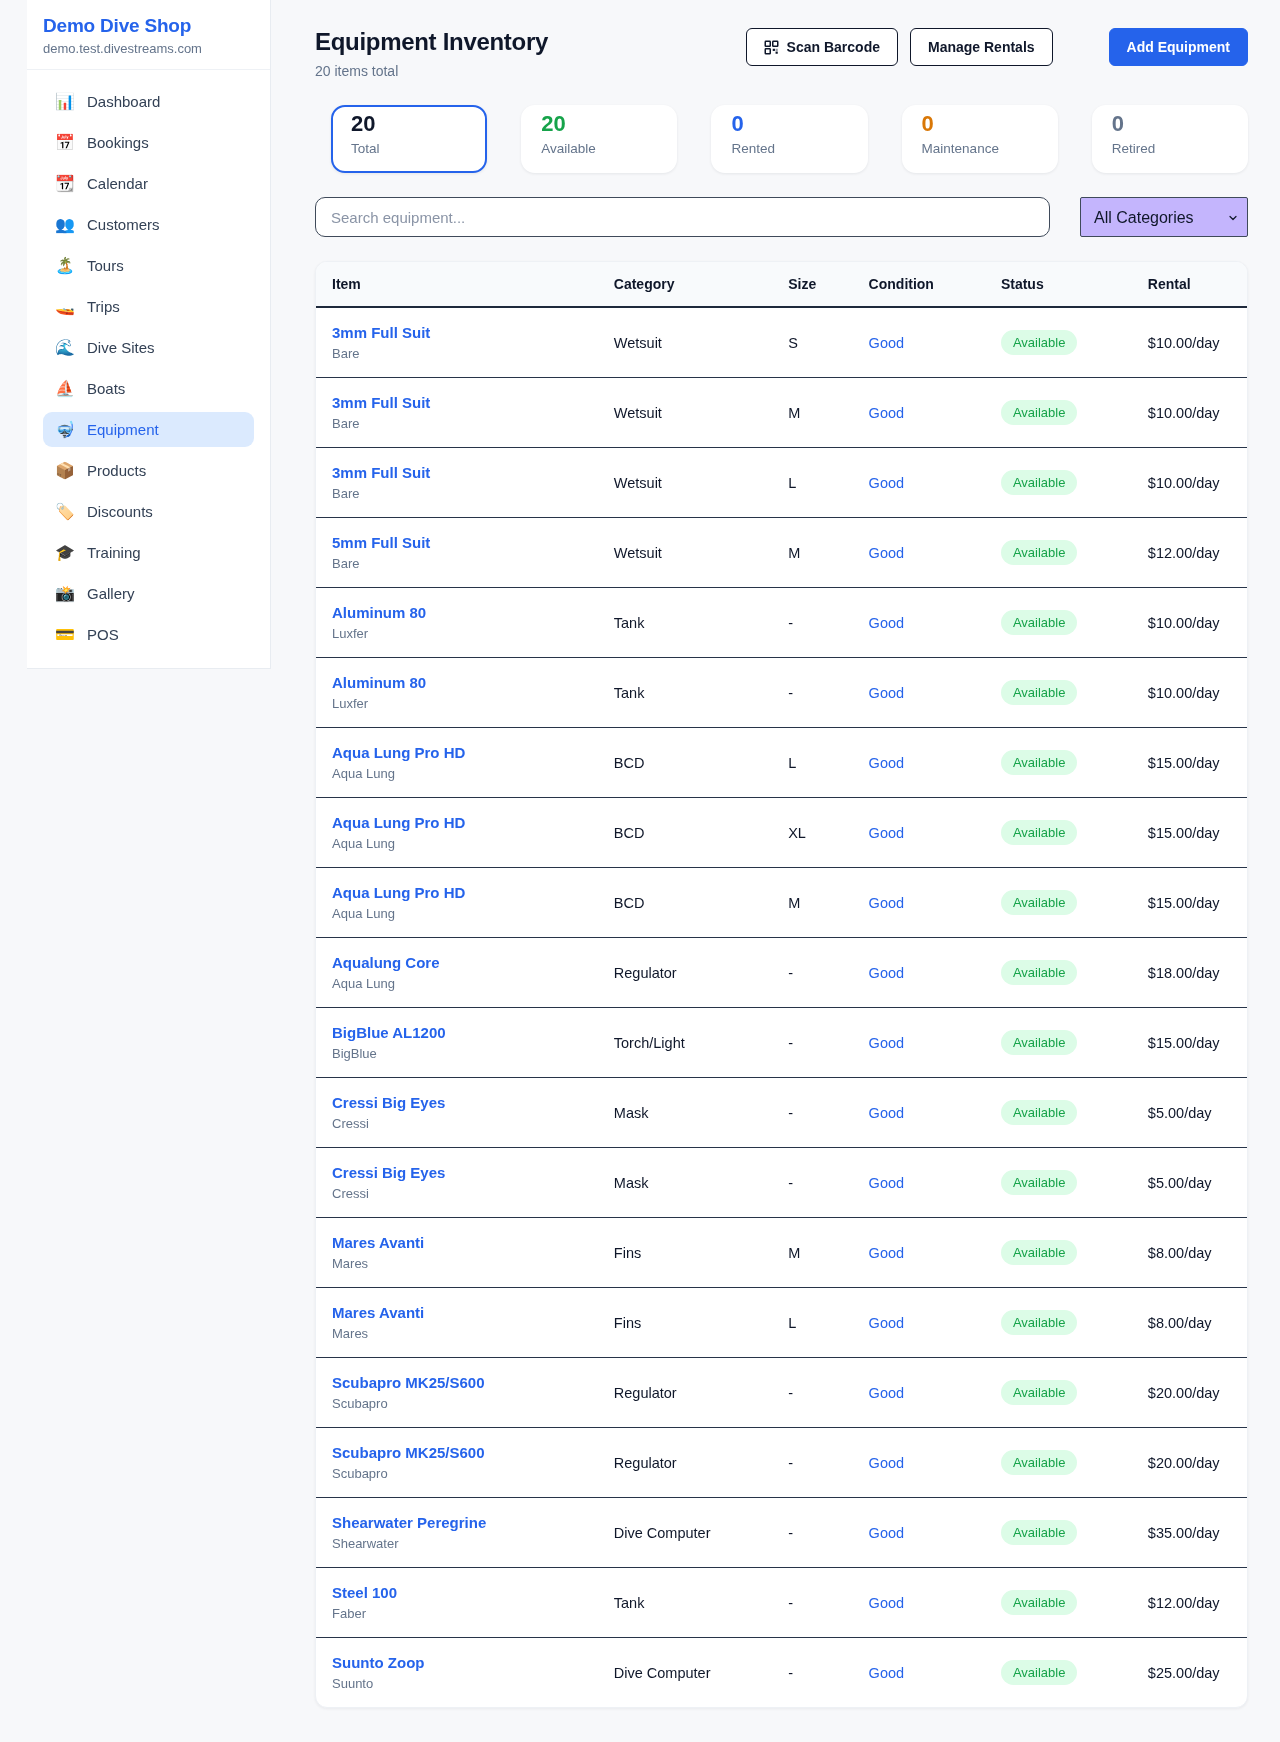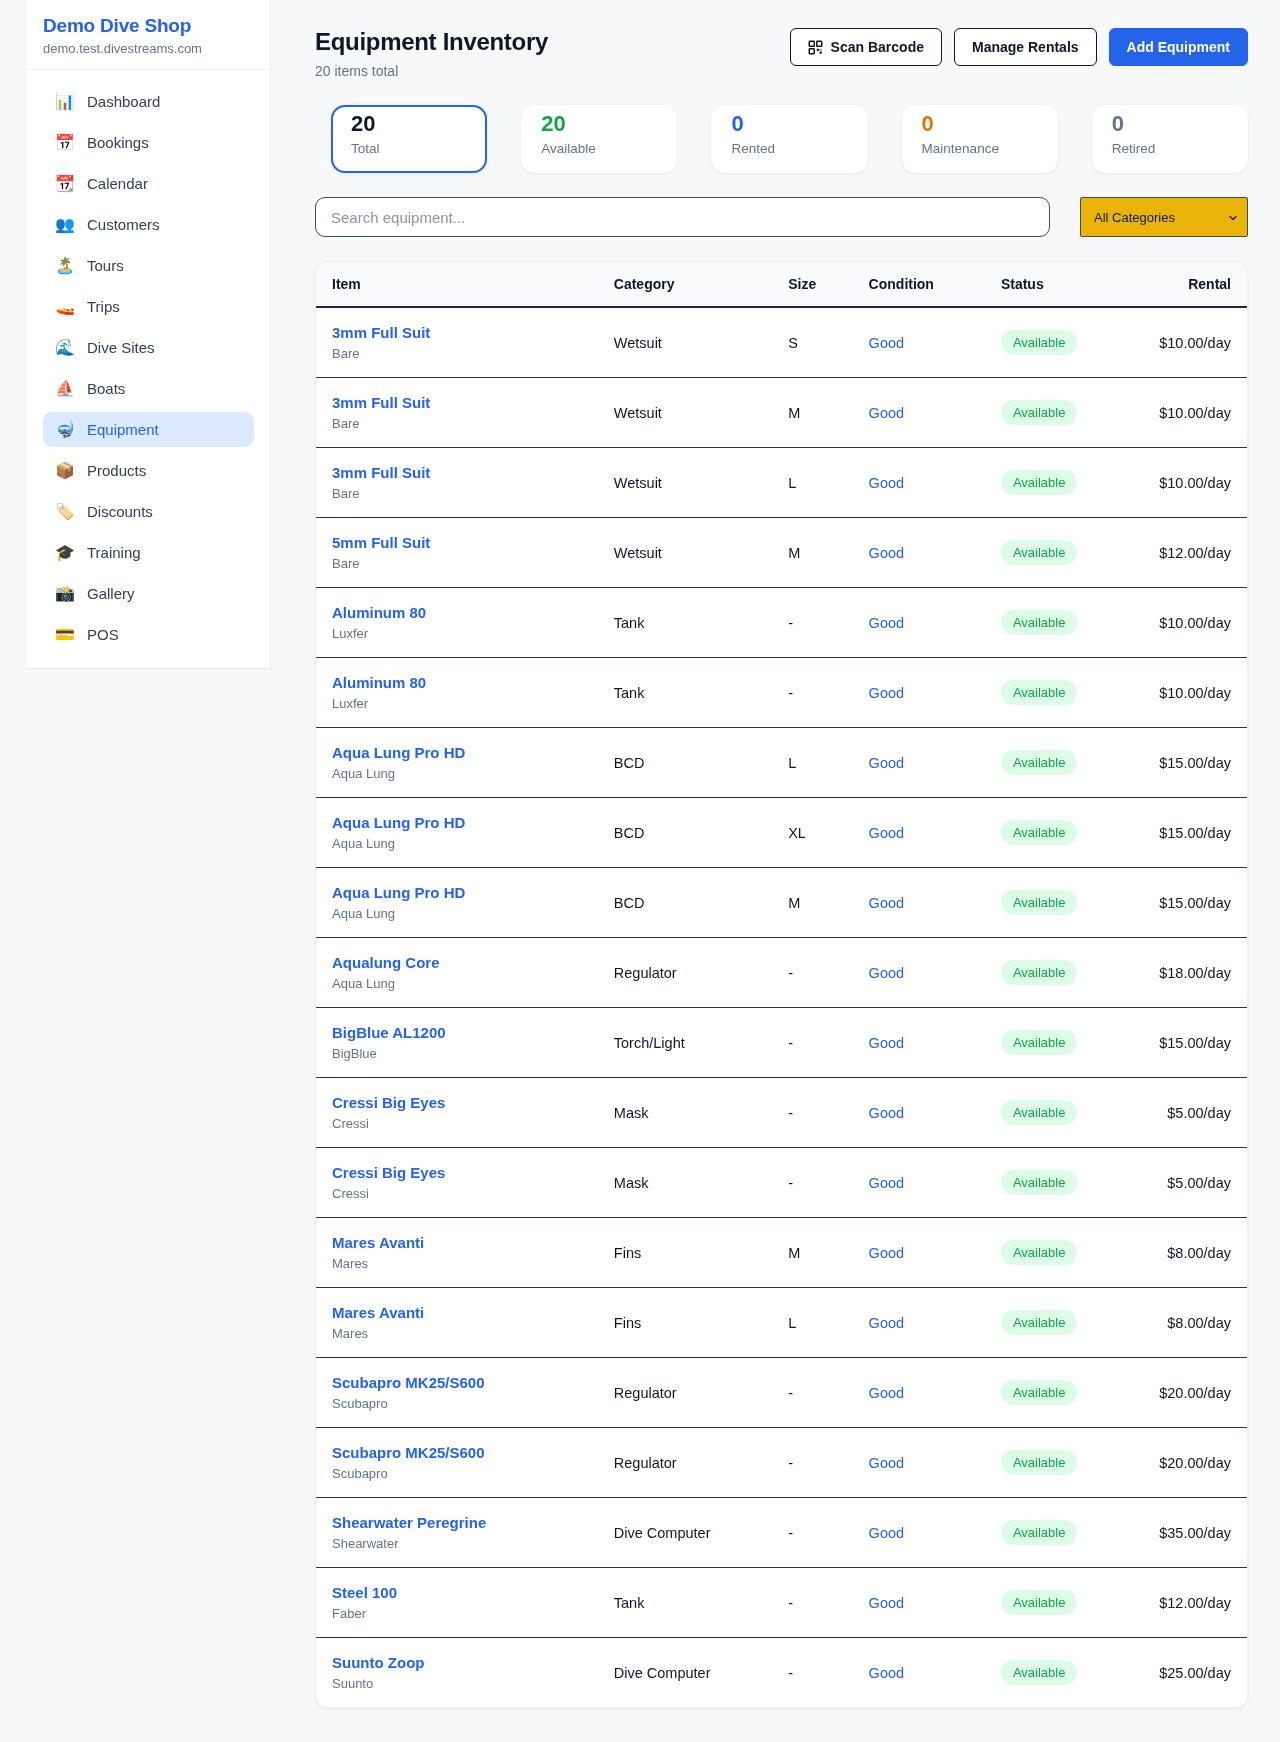--- a/index.html
+++ b/index.html
@@ -53,21 +53,21 @@
   .page-title { font-size:24px; font-weight:800; color:#0f172a; letter-spacing:-.3px; }
   .page-subtitle { font-size:14px; color:#64748b; margin-top:7px; }
   .header-actions { display:flex; gap:12px; }
   .btn {
     height:38px; padding:0 17px; border-radius:6px;
     border:1px solid #0f172a; background:#fff;
     font-size:14px; font-weight:600; color:#0f172a;
     display:inline-flex; align-items:center; gap:8px;
     font-family:inherit; cursor:pointer; white-space:nowrap;
   }
-  .btn-primary { background:#2563eb; border-color:#2563eb; color:#fff; }
+  .btn-primary { background:#2563eb; border-color:#2563eb; color:#fff;margin-left:44px; }
 
   .stats { display:grid; grid-template-columns:repeat(5,1fr); gap:18px; margin-top:26px; }
   .stat-card {
     background:#fff; border-radius:14px; padding:5px 18px 15px;
     border:2px solid transparent; box-shadow:0 1px 3px rgba(15,23,42,.08);
     cursor:pointer;
     margin-left:16px;
   }
   .stat-card.selected { border-color:#2563eb; }
   .stat-value { font-size:22px; font-weight:800; line-height:1.1; }
@@ -75,36 +75,36 @@
 
   .filters { display:flex; gap:30px; margin-top:24px; }
   .search-input {
     flex:1; height:40px; border:1px solid #3f4a5a; border-radius:10px;
     padding:0 15px; font-size:15px; font-family:inherit; color:#0f172a; background:#fff;
   }
   .search-input::placeholder { color:#8a94a6; }
   .select-wrap { position:relative; width:168px; flex:0 0 168px; }
   .select-wrap select {
     width:100%; height:40px; border:1px solid #3f4a5a; border-radius:2px;
-    background:#eab308; font-size:13px; padding:0 30px 0 13px;
+    background:#c4b5fd; font-size:16px; padding:0 30px 0 13px;
     -webkit-appearance:none; appearance:none; font-family:inherit; color:#0f172a; cursor:pointer;
   }
   .chevron { position:absolute; right:9px; top:13px; pointer-events:none; color:#0f172a; }
 
   .table-card {
     background:#fff; border-radius:12px; margin-top:24px;
     border:1px solid #eef1f5; box-shadow:0 1px 3px rgba(15,23,42,.06);
     overflow:hidden;
   }
   table { width:100%; border-collapse:collapse; }
   thead th {
     background:#f8fafc; font-size:14px; font-weight:700; color:#0f172a;
     text-align:left; padding:14px 16px; border-bottom:2px solid #1e293b;
   }
-  th.right, td.right { text-align:right; }
+  th.right, td.right { }
   tbody td {
     padding:15px 16px; border-bottom:1px solid #273449;
     font-size:14.5px; color:#0f172a; vertical-align:middle;
   }
   tbody tr:last-child td { border-bottom:none; }
   .item-name { color:#2563eb; font-weight:600; font-size:15px; line-height:19px; cursor:pointer; text-decoration:none; display:inline-block; }
   .item-brand { color:#64748b; font-size:13px; line-height:16px; margin-top:4px; }
   .cond { color:#2563eb; cursor:pointer; }
   .badge {
     display:inline-block; background:#dcfce7; color:#16a34a;

